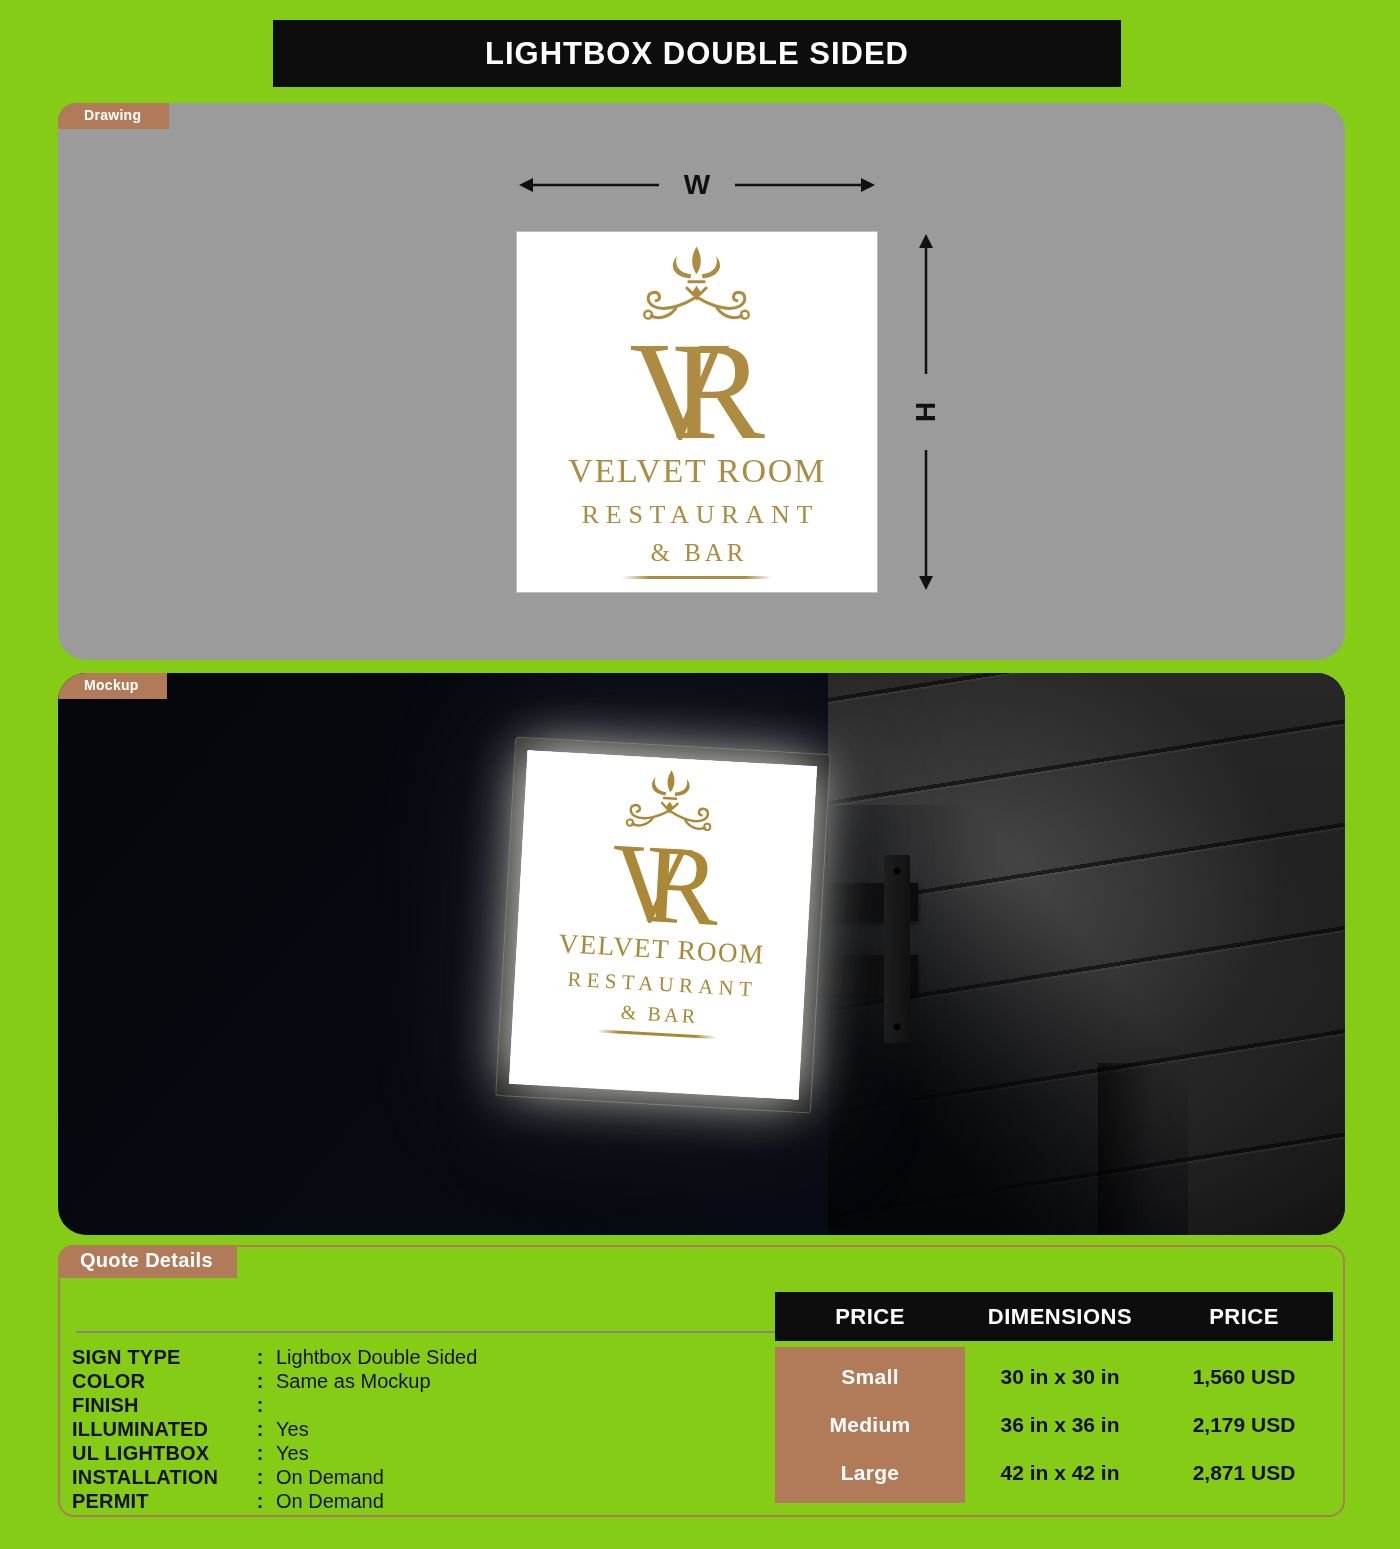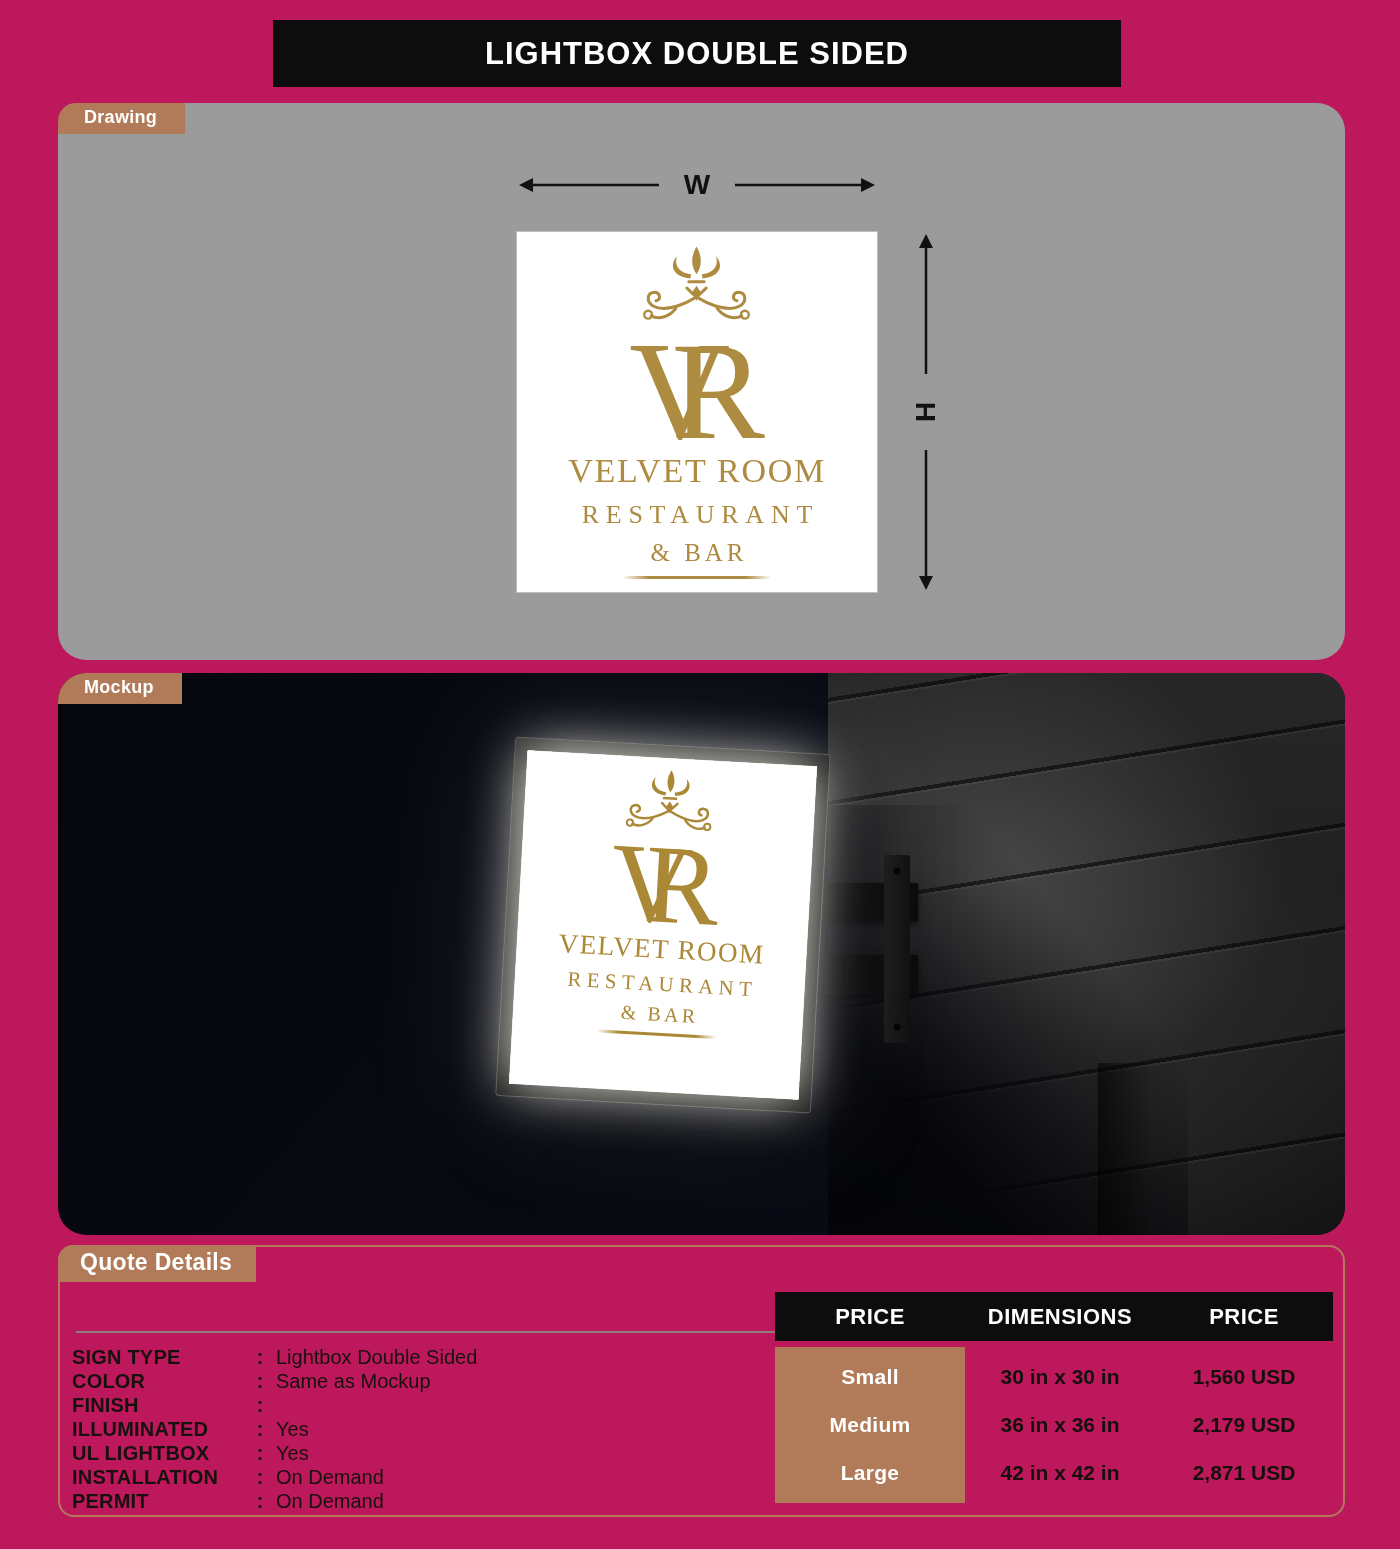--- a/index.html
+++ b/index.html
@@ -1,31 +1,31 @@
 <!DOCTYPE html>
 <html><head>
 <meta charset="utf-8">
 <style>
   html,body { margin:0; padding:0; background:#f8e8dc; }
   .page {
     position:relative; width:1400px; height:1549px; overflow:hidden;
-    background:#be185d; font-family:"Liberation Sans", sans-serif;
+    background:#84cc16; font-family:"Liberation Sans", sans-serif;
   }
 
   
   .title-bar {
     position:absolute; left:273px; top:20px; width:848px; height:67px;
     background:#0d0d0d; color:#ffffff; display:flex; align-items:center; justify-content:center;
     font-size:31px; font-weight:bold; letter-spacing:1px;
   }
 
   
   .tab {
     position:absolute; top:0; left:0; z-index:6;
-    background:#b17a58; color:#ffffff; font-weight:bold; font-size:18px;
+    background:#b17a58; color:#ffffff; font-weight:bold; font-size:14px;
     padding:4px 28px 6px 26px; border-radius:18px 0 0 0; letter-spacing:0.3px;
   }
 
   
   .drawing-panel {
     position:absolute; left:58px; top:103px; width:1287px; height:557px;
     background:#9b9b9b; border-radius:28px;
   }
   .w-arrow {
     position:absolute; left:459px; top:66px; width:360px; height:32px;
@@ -116,21 +116,21 @@
     width:100%; height:100%; background:#ffffff; overflow:hidden;
     display:flex; justify-content:center;
     box-shadow:0 0 55px rgba(255,255,244,0.95), inset 0 0 30px #ffffff;
   }
 
   
   .quote-panel {
     position:absolute; left:58px; top:1245px; width:1287px; height:272px;
     border:2px solid #b17a58; border-radius:16px; box-sizing:border-box;
   }
-  .quote-panel .tab { top:-2px; left:-2px; font-size:23px; padding:4px 24px 6px 22px; border-radius:15px 0 0 0; }
+  .quote-panel .tab { top:-2px; left:-2px; font-size:20px; padding:4px 24px 6px 22px; border-radius:15px 0 0 0; }
   .customer-name {
     position:absolute; left:16px; top:46px; width:712px; text-align:center;
     font-size:24px; font-weight:800; letter-spacing:1px; color:#121212;
   }
   .customer-divider {
     position:absolute; left:16px; top:84px; width:712px; height:0;
     border-top:2px solid #90827a;
   }
   .details-list { position:absolute; left:12px; top:98px; width:716px; }
   .detail-row {

